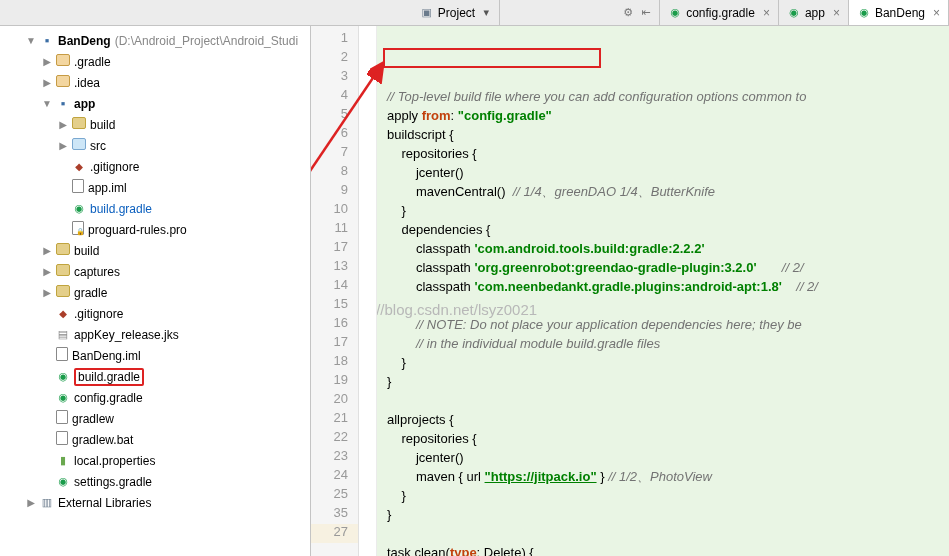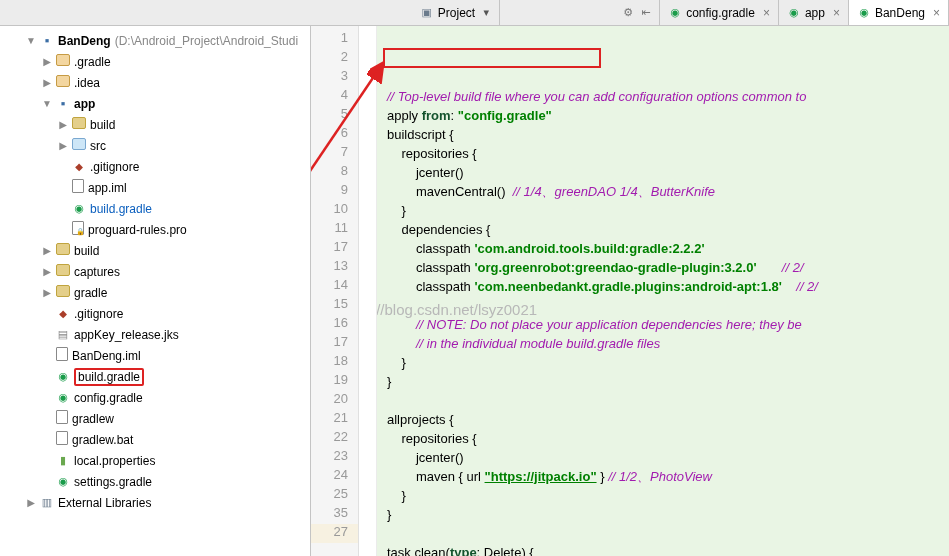--- a/index.html
+++ b/index.html
@@ -22,22 +22,22 @@
 .selected { color:#0b5fbe; }
 .badge-red { border:2px solid #d22; border-radius:2px; padding:0 2px; }
 .editor { flex:1; display:flex; overflow:hidden; position:relative; background:#fff; }
 .gutter { width:48px; background:#f5f5f5; border-right:1px solid #e0e0e0; padding-top:4px; text-align:right; color:#999; font-family:"Consolas",monospace; font-size:13px; }
 .gutter div { height:19px; padding-right:10px; }
 .gutter .hl { background:#f7f1e1; }
 .marks { width:18px; border-right:1px solid #ebebeb; background:#fff; }
 .marks div { height:19px; }
 .code { flex:1; background:#e9f5e4; padding-top:4px; font-family:"Consolas",monospace; font-size:13px; line-height:19px; overflow:hidden; position:relative; white-space:pre; }
 .code .line { height:19px; padding-left:10px; }
-.code .com { color:#a21caf; font-style:italic; }
-.code .kw { color:#14532d; font-weight:bold; }
+.code .com { color:#737373; font-style:italic; }
+.code .kw { color:#c2410c; font-weight:bold; }
 .code .str { color:#008000; font-weight:bold; }
 .code .url { color:#008000; font-weight:bold; text-decoration:underline; }
 .code .plain { color:#000; }
 .hlbox { border:2px solid #d22; position:absolute; }
 .arrow { position:absolute; stroke:#d22; stroke-width:2.5; fill:none; }
 .arrowhead { fill:#d22; }
 .watermark { position:absolute; color:#b8b8b8; font-size:15px; z-index:0; }
 .icon { width:14px; height:14px; display:inline-flex; align-items:center; justify-content:center; font-size:11px; }
 .ico-proj::before { content:"▣"; color:#6b7b8c; }
 .ico-mod::before { content:"▪"; color:#3c6ea5; font-size:13px; }

